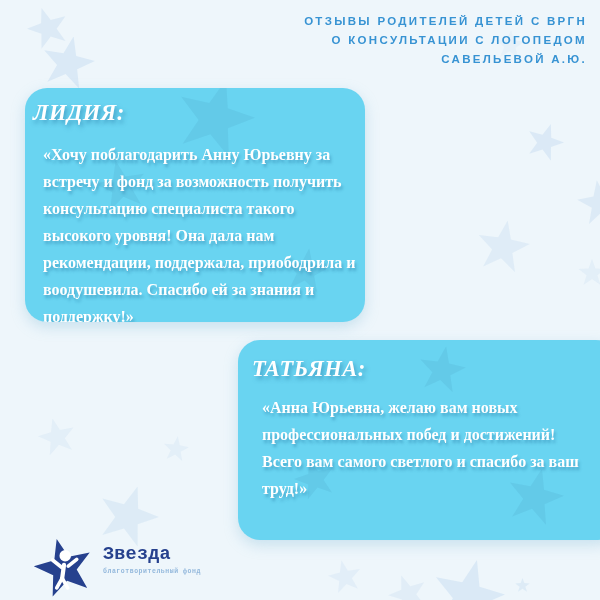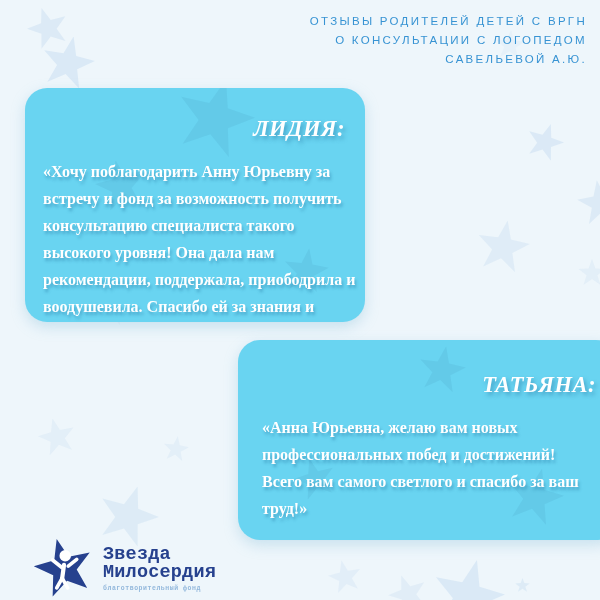--- a/index.html
+++ b/index.html
@@ -14,45 +14,44 @@
     position: absolute;
     clip-path: polygon(50% 0%, 62% 34%, 98% 36%, 69% 58%, 80% 92%, 50% 71%, 20% 92%, 31% 58%, 2% 36%, 38% 34%);
     background: #d8e8f5;
   }
   .header {
     position: absolute;
     top: 12px; right: 13px;
     text-align: right;
     color: #3793d3;
     font-size: 11.5px;
-    font-weight: normal;
+    font-weight: bold;
     letter-spacing: 2.3px;
     line-height: 19px;
     white-space: nowrap;
   }
   .card {
     position: absolute;
     background: #69d4f1;
     border-radius: 22px;
     overflow: hidden;
     box-shadow: 0 5px 14px rgba(130, 185, 215, 0.35);
     color: #ffffff;
   }
   .card-inner { position: relative; z-index: 2; }
   .card .star { background: rgba(52, 120, 160, 0.10); z-index: 1; }
   .card-name {
-    margin: 16px;
+    margin: 0;
     font-family: "Liberation Serif", "DejaVu Serif", serif;
     font-weight: bold;
     font-style: italic;
     font-size: 22.5px;
     line-height: 26px;
     letter-spacing: 0.5px;
     text-shadow: 2px 3px 4px rgba(35, 115, 160, 0.55);
-    text-align: right;
   }
   .card-quote {
     margin: 10px;
     font-family: "Liberation Serif", "DejaVu Serif", serif;
     font-weight: bold;
     font-size: 16px;
     line-height: 27px;
     white-space: nowrap;
     text-shadow: 1.5px 2.5px 3px rgba(35, 115, 160, 0.45);
   }
@@ -141,16 +140,15 @@
     <g stroke="#ffffff" stroke-width="6" stroke-linecap="round" fill="none">
       <path d="M 46 50 L 31 38"></path>
       <path d="M 57 48 L 71 37"></path>
       <path d="M 50 46 L 47 68" stroke-width="7"></path>
       <path d="M 47 68 L 38 84"></path>
       <path d="M 47 68 L 56 84"></path>
     </g>
   </svg>
   <div class="logo-text">
     <div class="logo-name">Звезда</div>
-    <div class="logo-name">Милосердия</div>
     <div class="logo-tagline">благотворительный фонд</div>
   </div>
 </div>
 
 </body></html>

